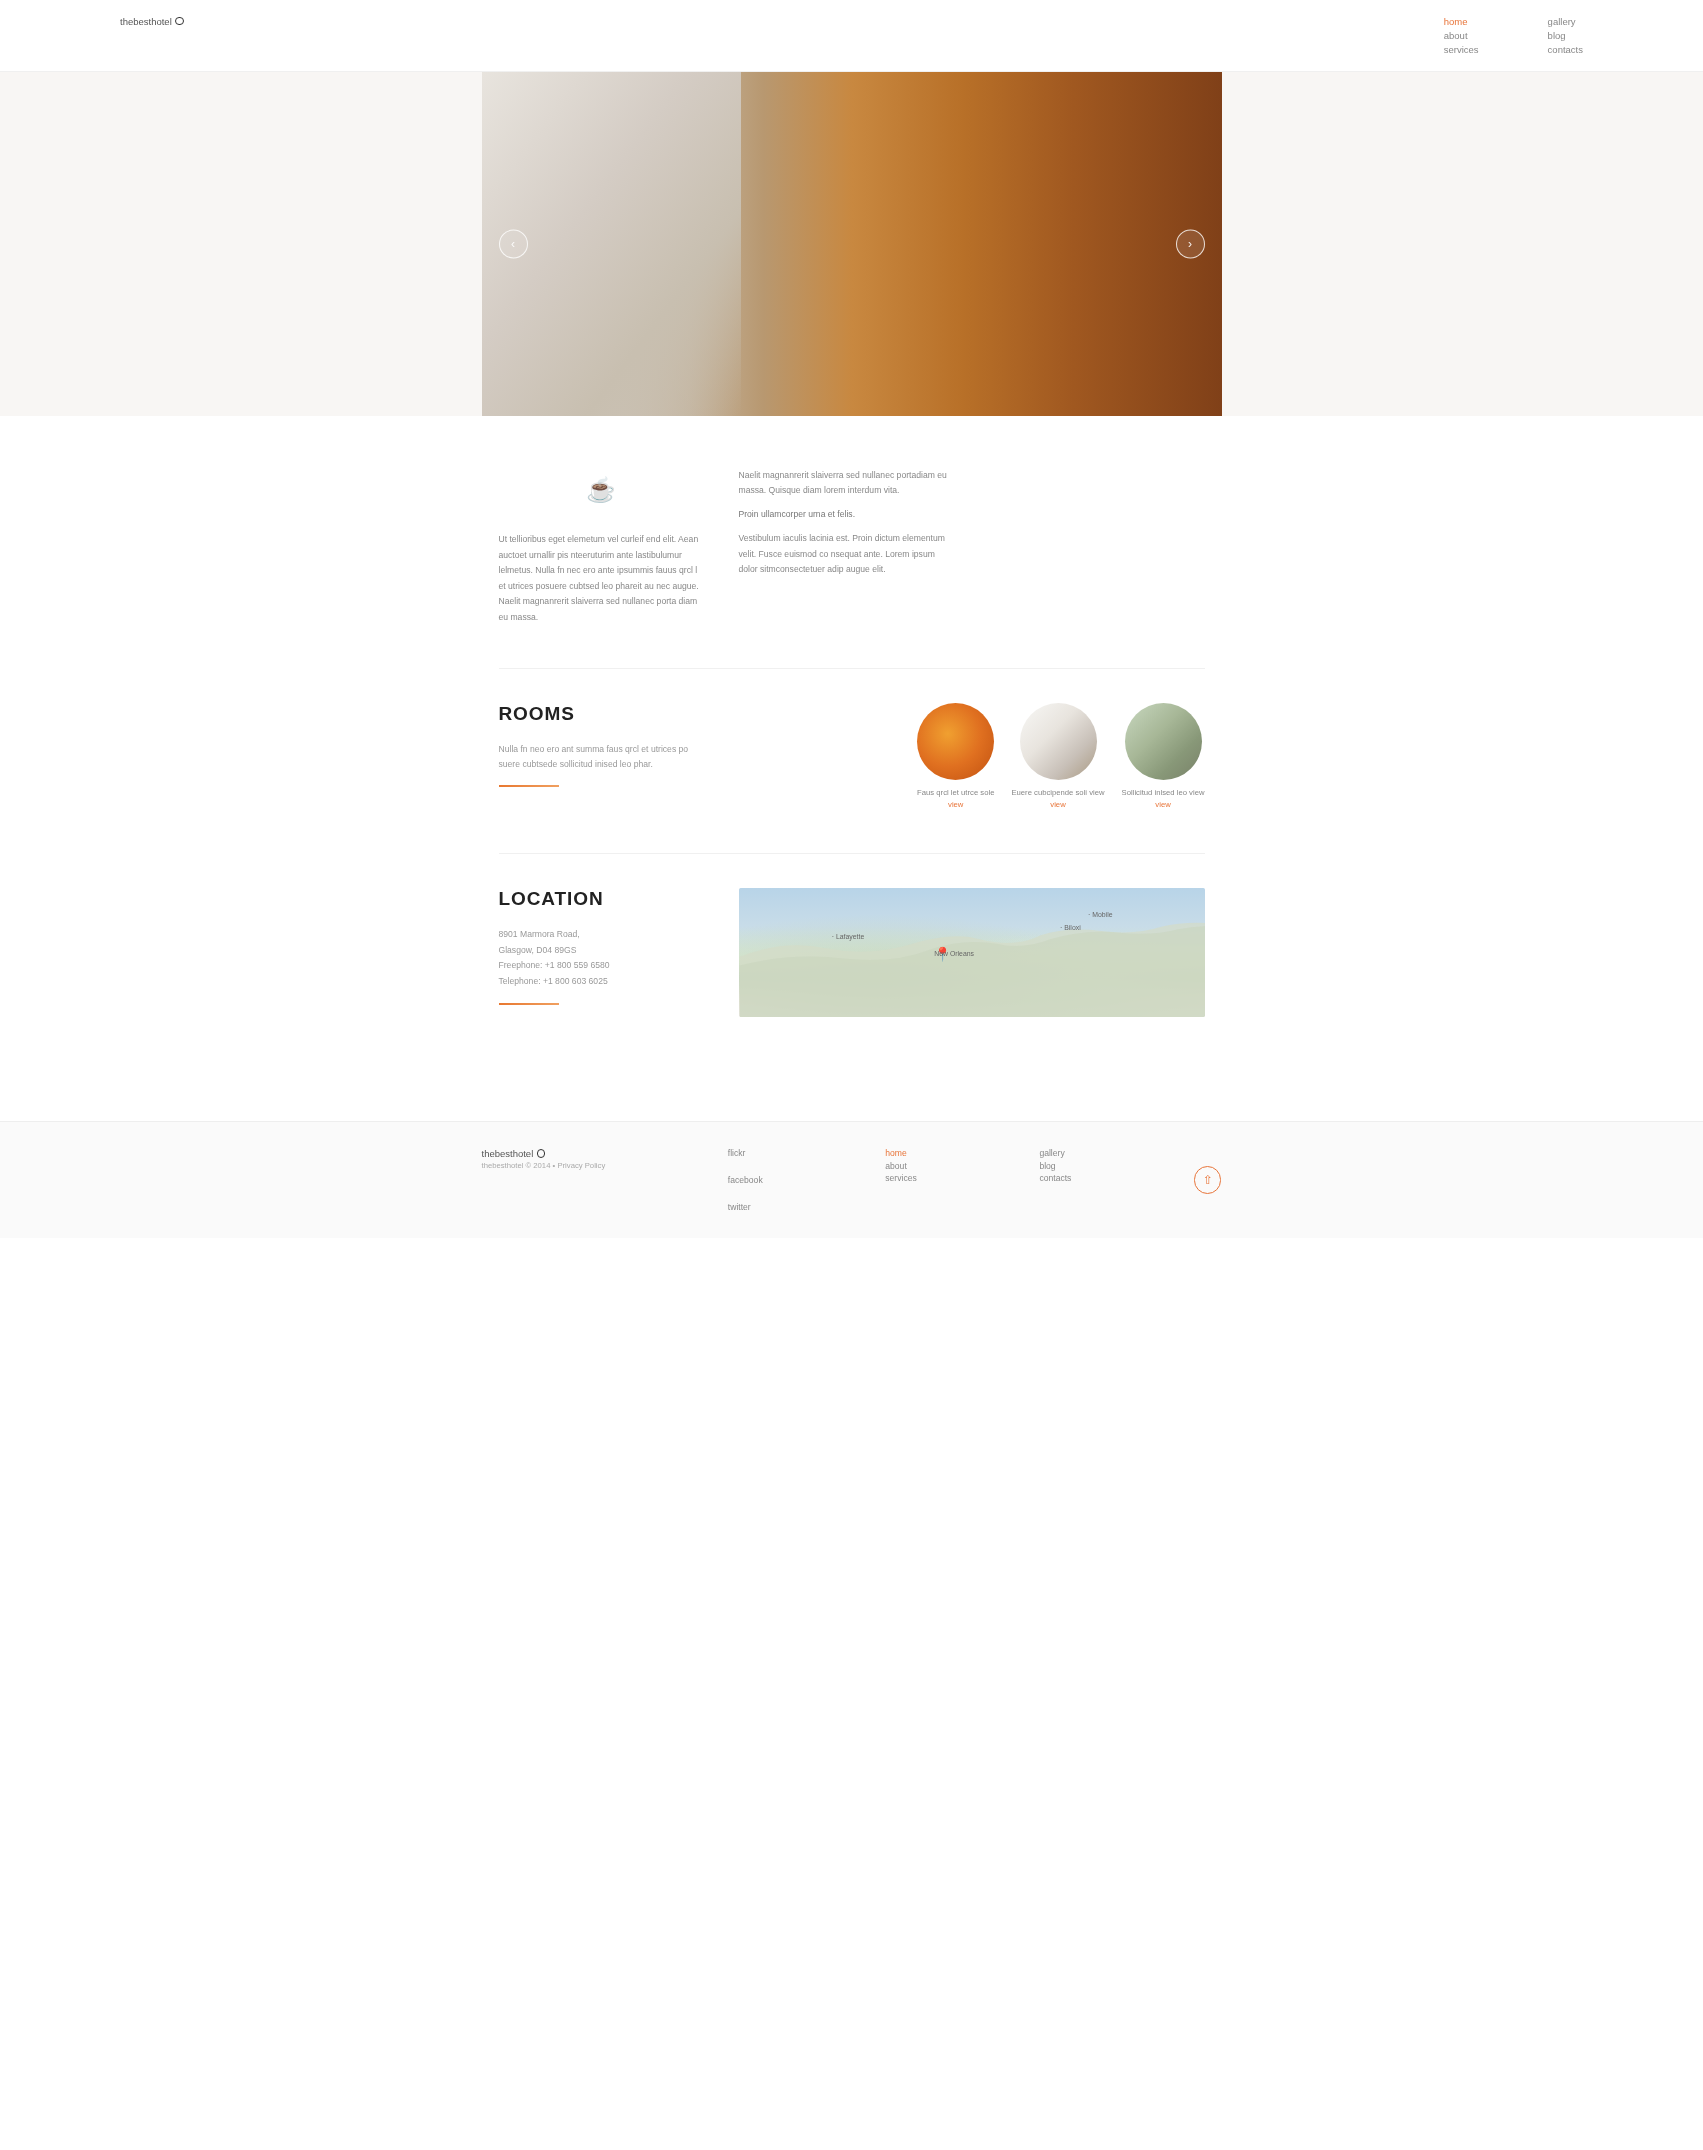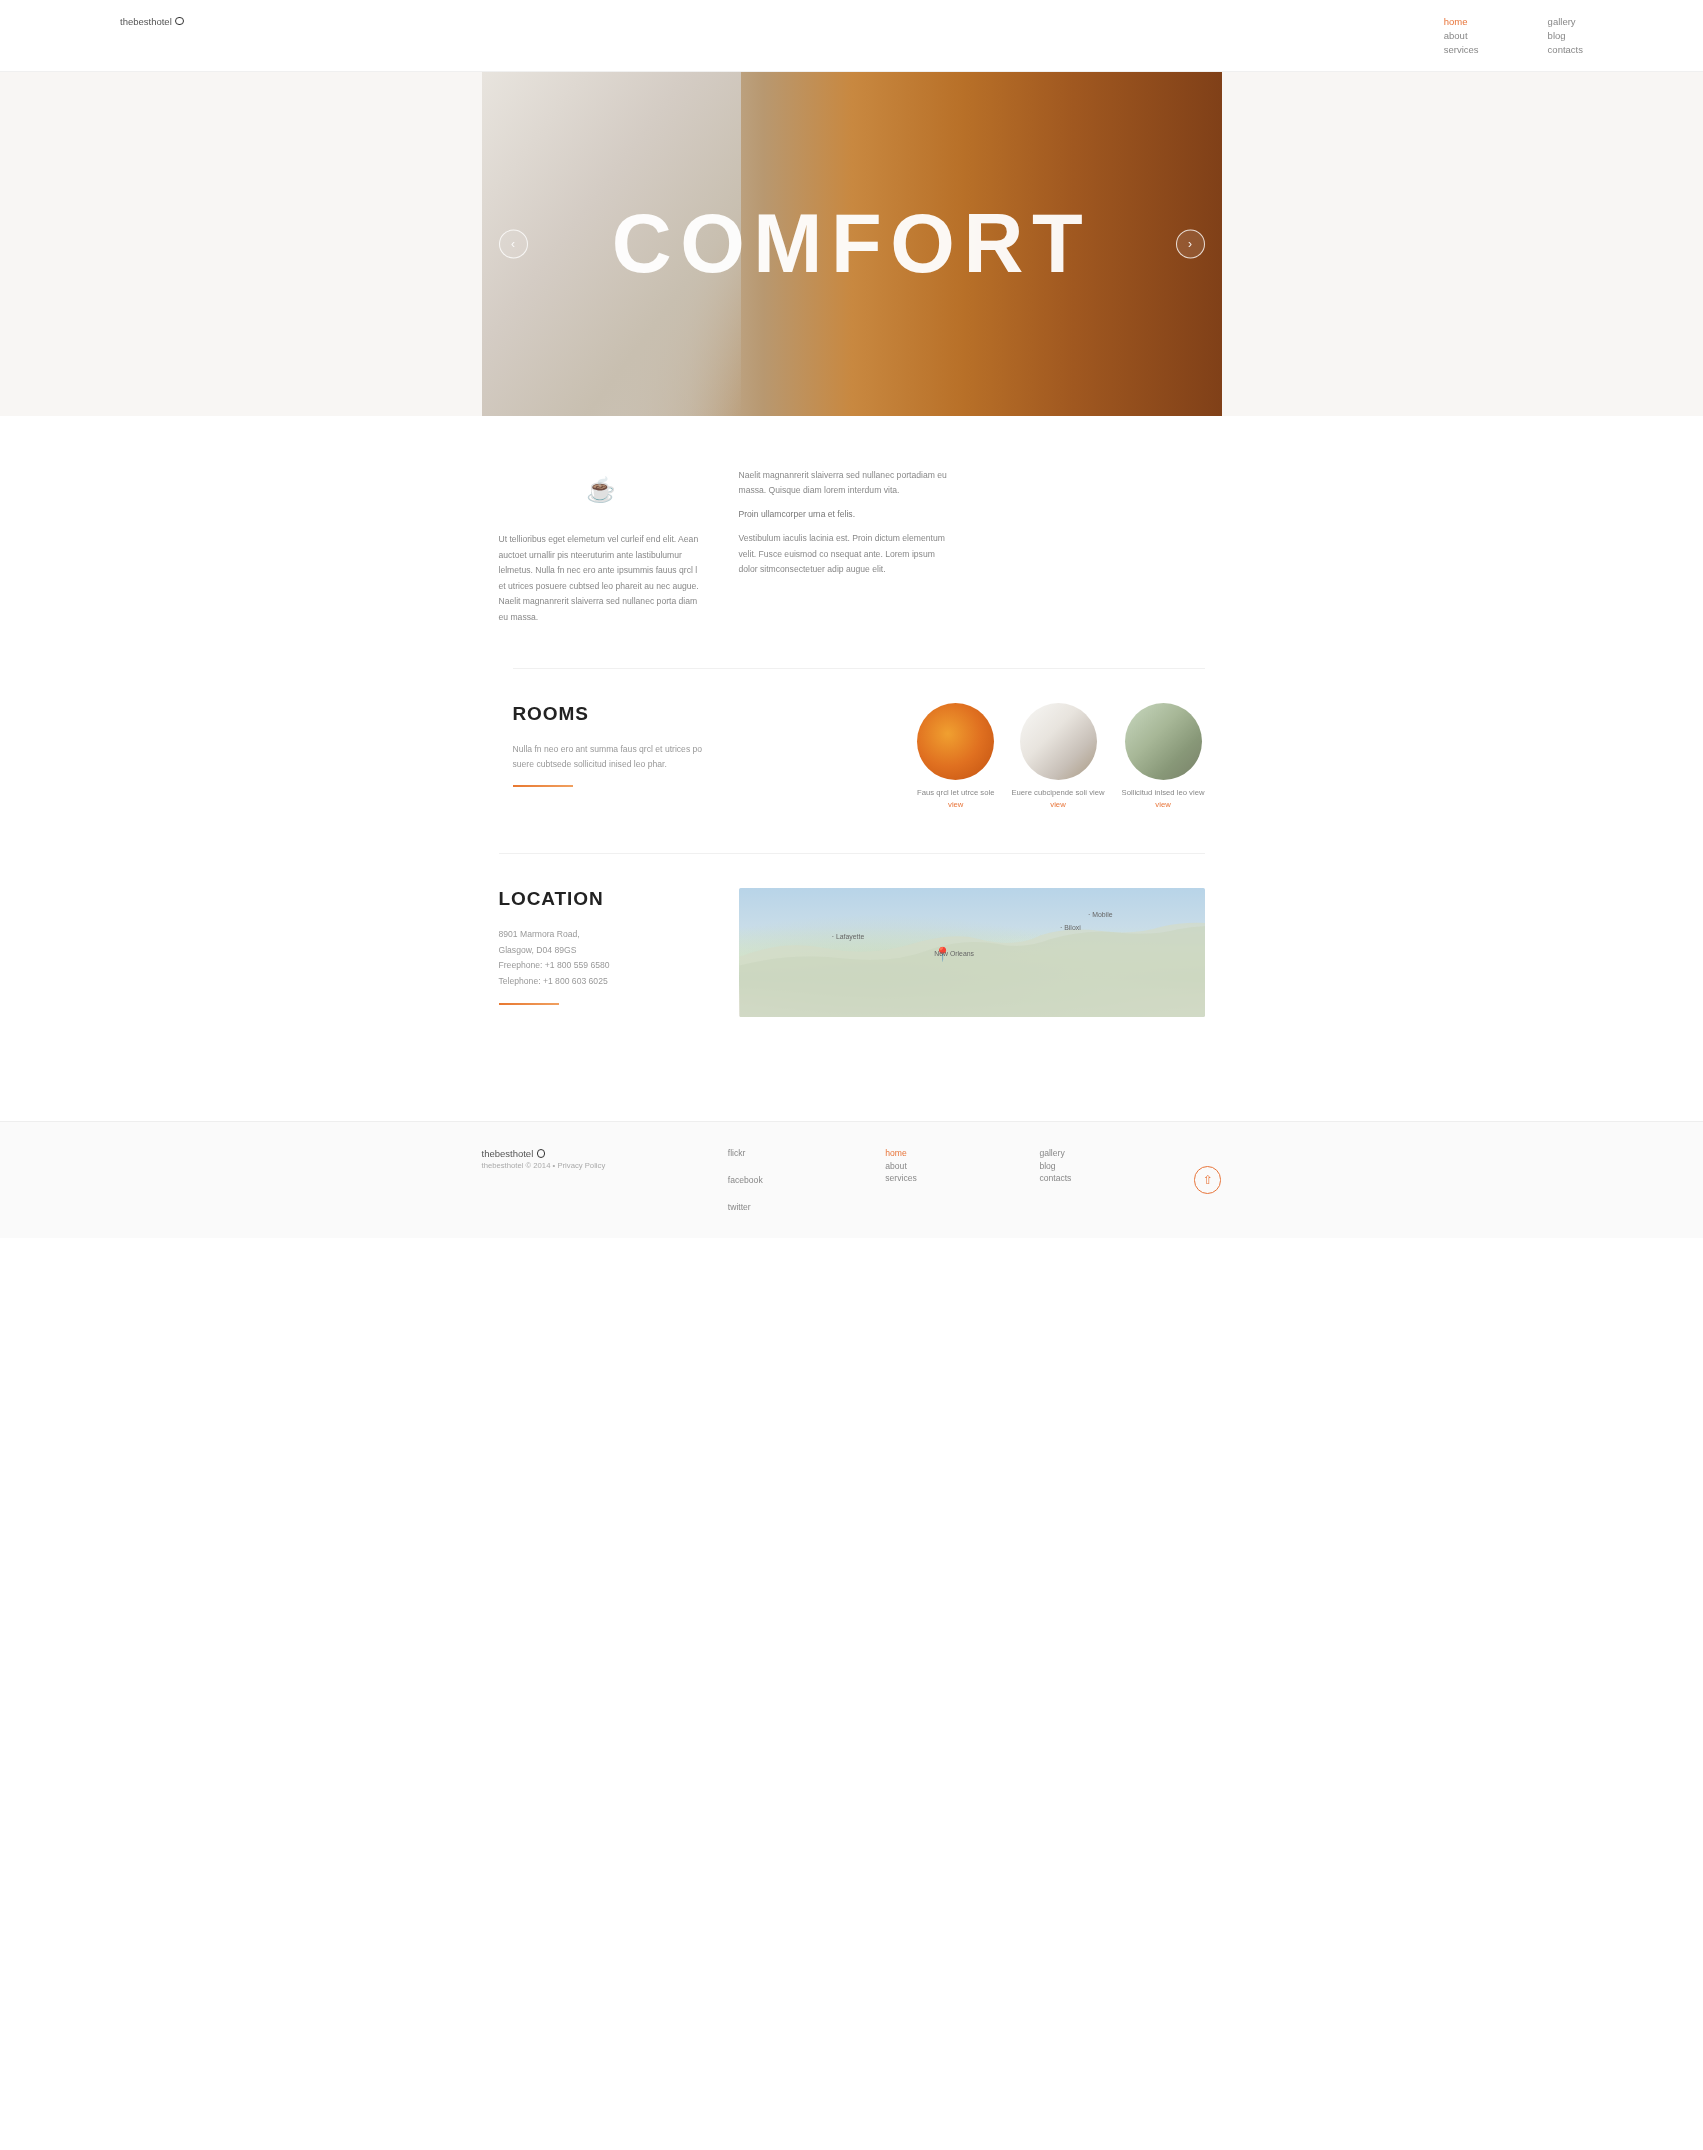--- a/index.html
+++ b/index.html
@@ -114,21 +114,20 @@
       margin-bottom: 8.6px;
     }
 
     
     .rooms-section {
       display: grid;
       grid-template-columns: 206px 1fr;
       gap: 34px;
       padding: 34px 0 43px;
       border-top: 0.9px solid #f0f0f0;
-      margin-left: 14px;
     }
     .rooms-grid {
       display: flex;
       gap: 17px;
       flex-direction: column;
     }
     .rooms-circles {
       display: flex;
       gap: 17px;
       justify-content: flex-end;
@@ -293,21 +292,20 @@
 </header>
 
 <div style="display:flex; justify-content:center; background:#f8f6f4; padding: 0;">
   <div class="hero">
     <div class="hero-bg">
 
       <div style="position:absolute;inset:0;background:linear-gradient(to right, #ddd8d0 0%, #cdc4b8 18%, #c4b49e 28%, #b89870 38%, #c88840 50%, #b87028 65%, #a05820 80%, #804018 100%);"></div>
 
       <div style="position:absolute;left:0;top:0;width:35%;height:100%;background:linear-gradient(to bottom right, #e8e4de 0%, #d4ccc4 40%, #c8bfb0 70%, transparent 100%);"></div>
     </div>
-    <div class="hero-text">COMFORT</div>
     <div class="hero-arrow hero-arrow-left">
       <span>‹</span>
     </div>
     <div class="hero-arrow hero-arrow-right">
       <span>›</span>
     </div>
   </div>
 </div>
 
 <div class="main-content">

